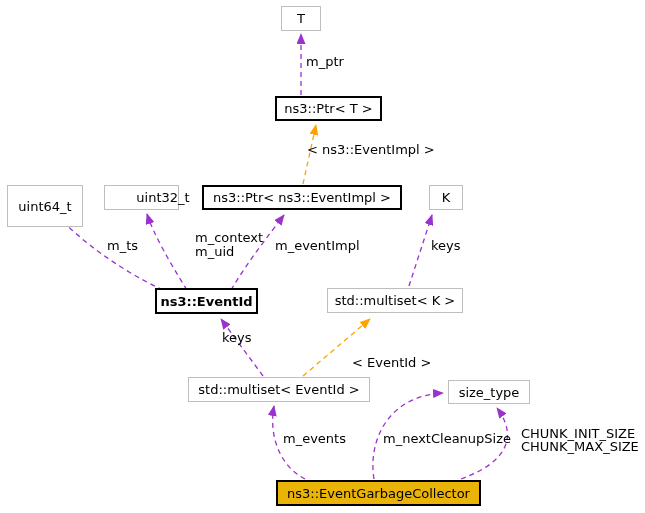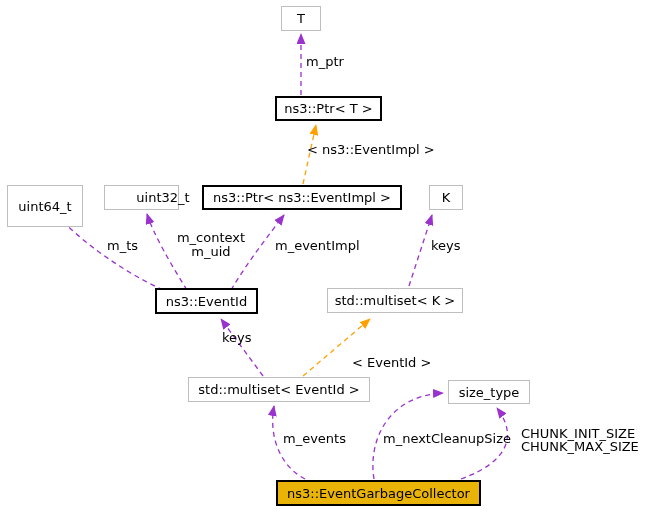--- a/index.html
+++ b/index.html
@@ -9,21 +9,21 @@
   }
   #edges{position:absolute;left:0;top:0;width:645px;height:513px;}
   .node{
     position:absolute;background:#ffffff;border:1px solid #bebebe;
     display:flex;align-items:center;justify-content:center;
     white-space:nowrap;box-sizing:border-box;
   }
   .node.classlink{border:2px solid #000000;}
   .node.main{border:2px solid #000000;background:#eab308;}
   .elabel{position:absolute;white-space:nowrap;line-height:14px;}
-  .elabel.twoline{text-align:center;}
+  .elabel.twoline{margin-left:23px;}
 </style>
 </head>
 <body>
 
 <div id="canvas">
 
   <svg id="edges" width="645" height="513" viewBox="0 0 645 513">
     <defs>
       <marker id="pa" markerUnits="userSpaceOnUse" markerWidth="12" markerHeight="9" refX="10" refY="4.5" orient="auto">
         <path d="M0,0 L11,4.5 L0,9 z" fill="#9a32cd"></path>
@@ -66,21 +66,21 @@
   </div>
 
   <div class="node classlink" style="left:202px;top:185px;width:200px;height:25px;">
     <span>ns3::Ptr&lt; ns3::EventImpl &gt;</span>
   </div>
 
   <div class="node" style="left:429px;top:185px;width:34px;height:25px;">
     <span>K</span>
   </div>
 
-  <div class="node classlink" style="left:155px;top:288px;width:103px;height:26px;">
+  <div class="node classlink" style="left:155px;top:288px;width:103px;height:26px;font-weight:bold;">
     <span>ns3::EventId</span>
   </div>
 
   <div class="node" style="left:327px;top:288px;width:136px;height:25px;">
     <span>std::multiset&lt; K &gt;</span>
   </div>
 
   <div class="node" style="left:188px;top:377px;width:182px;height:25px;">
     <span>std::multiset&lt; EventId &gt;</span>
   </div>

